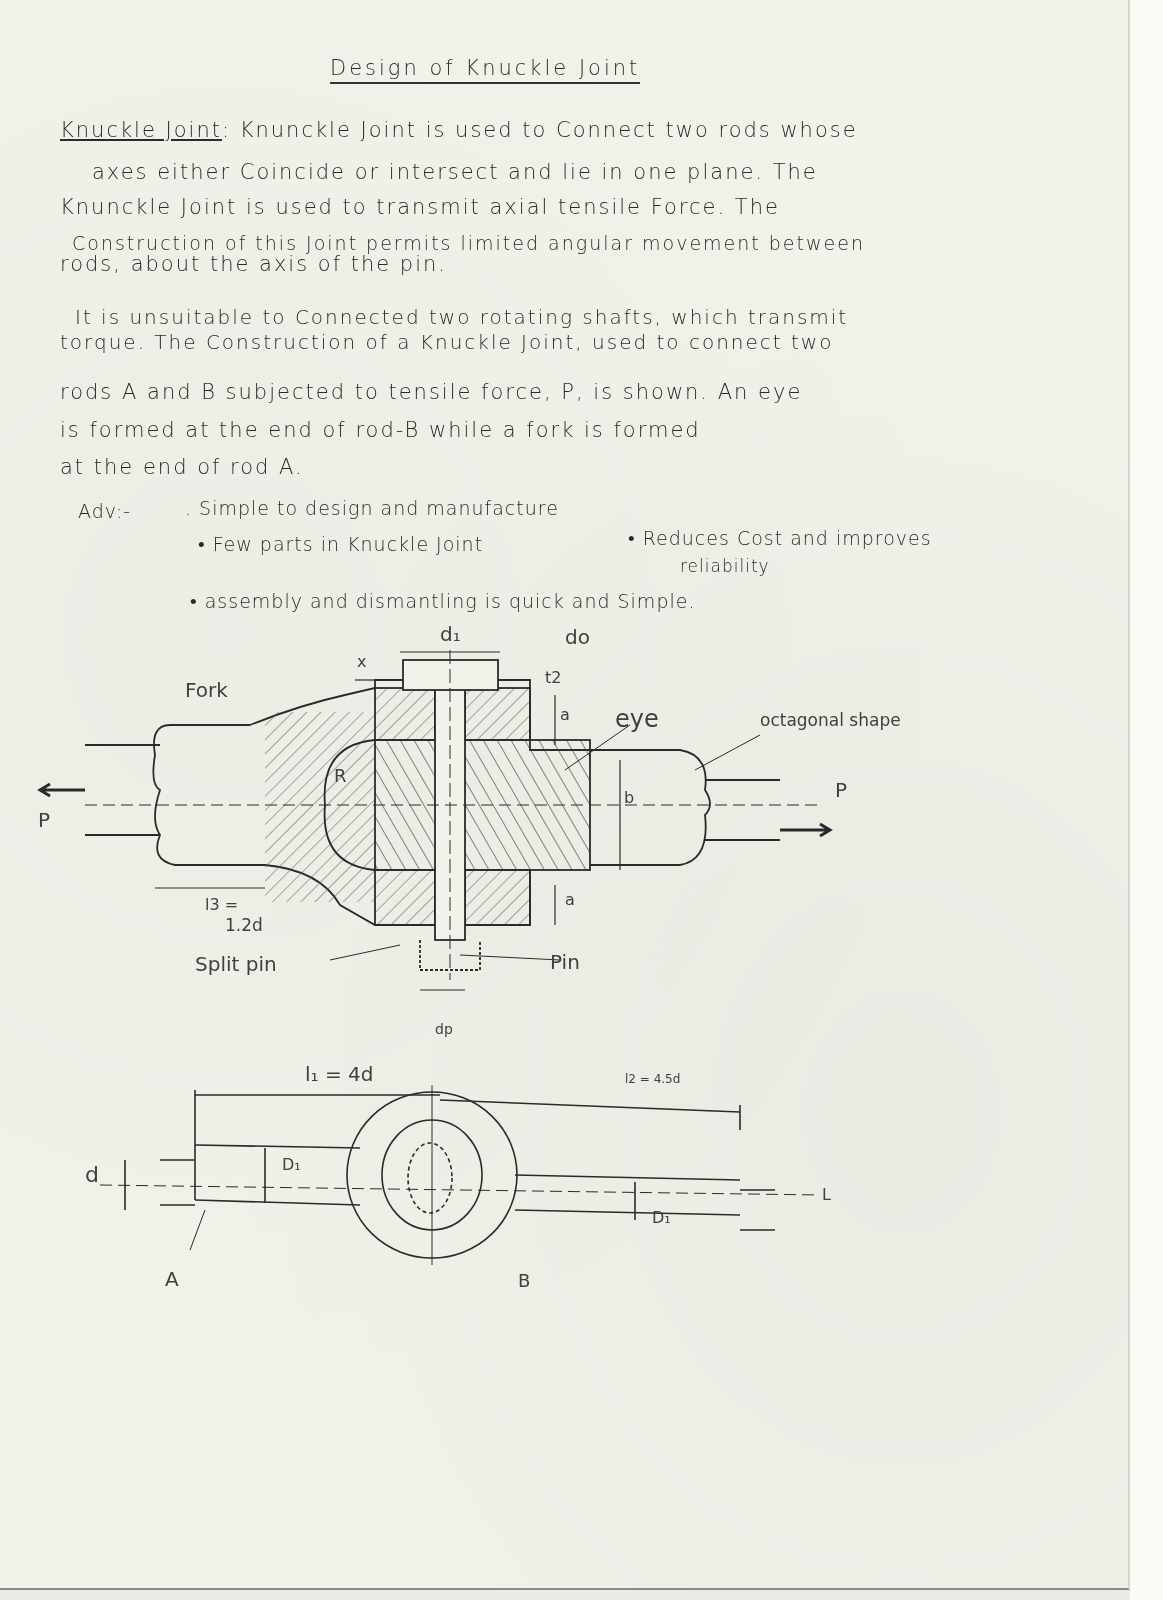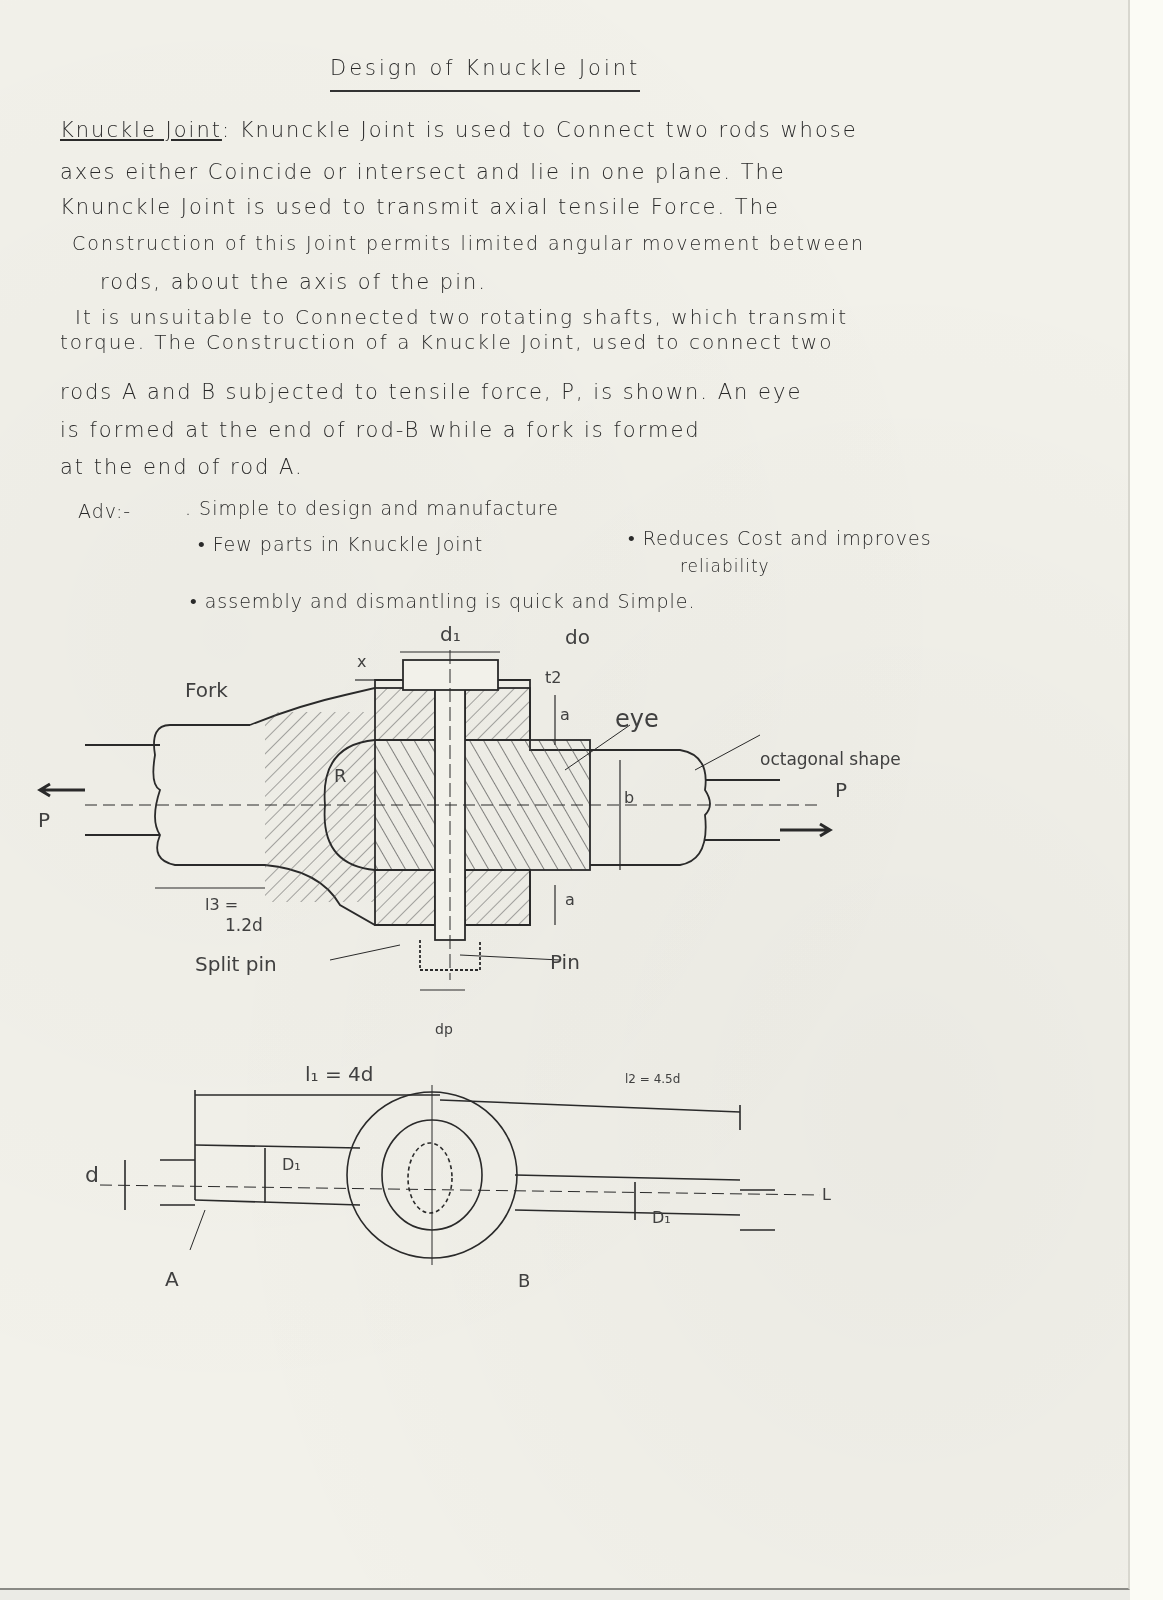--- a/index.html
+++ b/index.html
@@ -11,39 +11,39 @@
     position:absolute; left:0; top:0; width:1128px; height:1588px;
     background:#f2f1ea;
     background-image:
       radial-gradient(ellipse at 20% 40%, rgba(0,0,0,0.025), transparent 60%),
       radial-gradient(ellipse at 80% 70%, rgba(0,0,0,0.03), transparent 55%);
     border-right:2px solid #d8d7cf;
     border-bottom:2px solid #8a8a85;
   }
   .edge { position:absolute; left:1130px; top:0; width:33px; height:1600px; background:#fbfbf5; }
   .hand { font-family:"DejaVu Sans", sans-serif; color:#2a2a2a; position:absolute; white-space:nowrap; font-weight:300; letter-spacing:1px; }
-  .title { left:330px; top:56px; font-size:21px; border-bottom:2px solid #333; padding-bottom:10px; letter-spacing:3px; }
+  .title { left:330px; top:56px; font-size:21px; border-bottom:2px solid #333; padding-bottom:2px; letter-spacing:3px; }
   .line { font-size:21px; left:60px; letter-spacing:2px; }
   .heading-ul { text-decoration:underline; }
   .label { font-family:"DejaVu Sans", sans-serif; color:#404040; position:absolute; white-space:nowrap; font-size:20px; }
   svg { position:absolute; left:0; top:0; }
 </style>
 </head>
 <body>
 
 <div class="page"></div>
 <div class="edge"></div>
 
 <div class="hand title">Design of Knuckle Joint</div>
 
 <div class="hand line" style="top:118px;"><span class="heading-ul">Knuckle Joint</span><span>: Knunckle Joint is used to Connect two rods whose</span></div>
-<div class="hand line" style="top:160px;">axes either Coincide or intersect and lie in one plane. The</div>
+<div class="hand line" style="top:160px;margin-left:32px;">axes either Coincide or intersect and lie in one plane. The</div>
 <div class="hand line" style="top:195px;">Knunckle Joint is used to transmit axial tensile Force. The</div>
 <div class="hand line" style="top:232px; font-size:19px;margin-left:12px;">Construction of this Joint permits limited angular movement between</div>
-<div class="hand line" style="top:270px;margin-left:40px;">rods, about the axis of the pin.</div>
+<div class="hand line" style="top:252px;">rods, about the axis of the pin.</div>
 <div class="hand line" style="top:305px; left:75px; font-size:20px;">It is unsuitable to Connected two rotating shafts, which transmit</div>
 <div class="hand line" style="top:330px; font-size:20px;">torque. The Construction of a Knuckle Joint, used to connect two</div>
 <div class="hand line" style="top:380px;">rods A and B subjected to tensile force, P, is shown. An eye</div>
 <div class="hand line" style="top:418px;">is formed at the end of rod-B while a fork is formed</div>
 <div class="hand line" style="top:455px;">at the end of rod A.</div>
 
 <div class="hand" style="left:78px; top:500px; font-size:19px;">Adv:-</div>
 <div class="hand" style="left:185px; top:497px; font-size:19px;">. Simple to design and manufacture</div>
 <div class="hand" style="left:190px; top:533px; font-size:19px;margin-left:8px;">• Few parts in Knuckle Joint</div>
 <div class="hand" style="left:628px; top:527px; font-size:19px;">• Reduces Cost and improves</div>
@@ -119,21 +119,21 @@
     <line x1="432" y1="1085" x2="432" y2="1265" stroke-width="1"></line>
     <line x1="125" y1="1160" x2="125" y2="1210"></line>
     <line x1="265" y1="1148" x2="265" y2="1203"></line>
     <line x1="635" y1="1182" x2="635" y2="1220"></line>
     <line x1="190" y1="1250" x2="205" y2="1210" stroke-width="1"></line>
   </g>
 </svg>
 
 <div class="label" style="left:185px; top:678px;">Fork</div>
 <div class="label" style="left:615px; top:705px; font-size:24px;">eye</div>
-<div class="label" style="left:760px; top:749px; font-size:17px;">octagonal shape</div>
+<div class="label" style="left:760px; top:710px; font-size:17px;">octagonal shape</div>
 <div class="label" style="left:38px; top:808px;">P</div>
 <div class="label" style="left:835px; top:778px;">P</div>
 <div class="label" style="left:440px; top:622px;">d₁</div>
 <div class="label" style="left:565px; top:625px;">do</div>
 <div class="label" style="left:357px; top:652px; font-size:16px;">x</div>
 <div class="label" style="left:545px; top:668px; font-size:16px;">t2</div>
 <div class="label" style="left:560px; top:705px; font-size:16px;">a</div>
 <div class="label" style="left:565px; top:890px; font-size:16px;">a</div>
 <div class="label" style="left:624px; top:788px; font-size:16px;">b</div>
 <div class="label" style="left:334px; top:765px; font-size:18px;">R</div>

